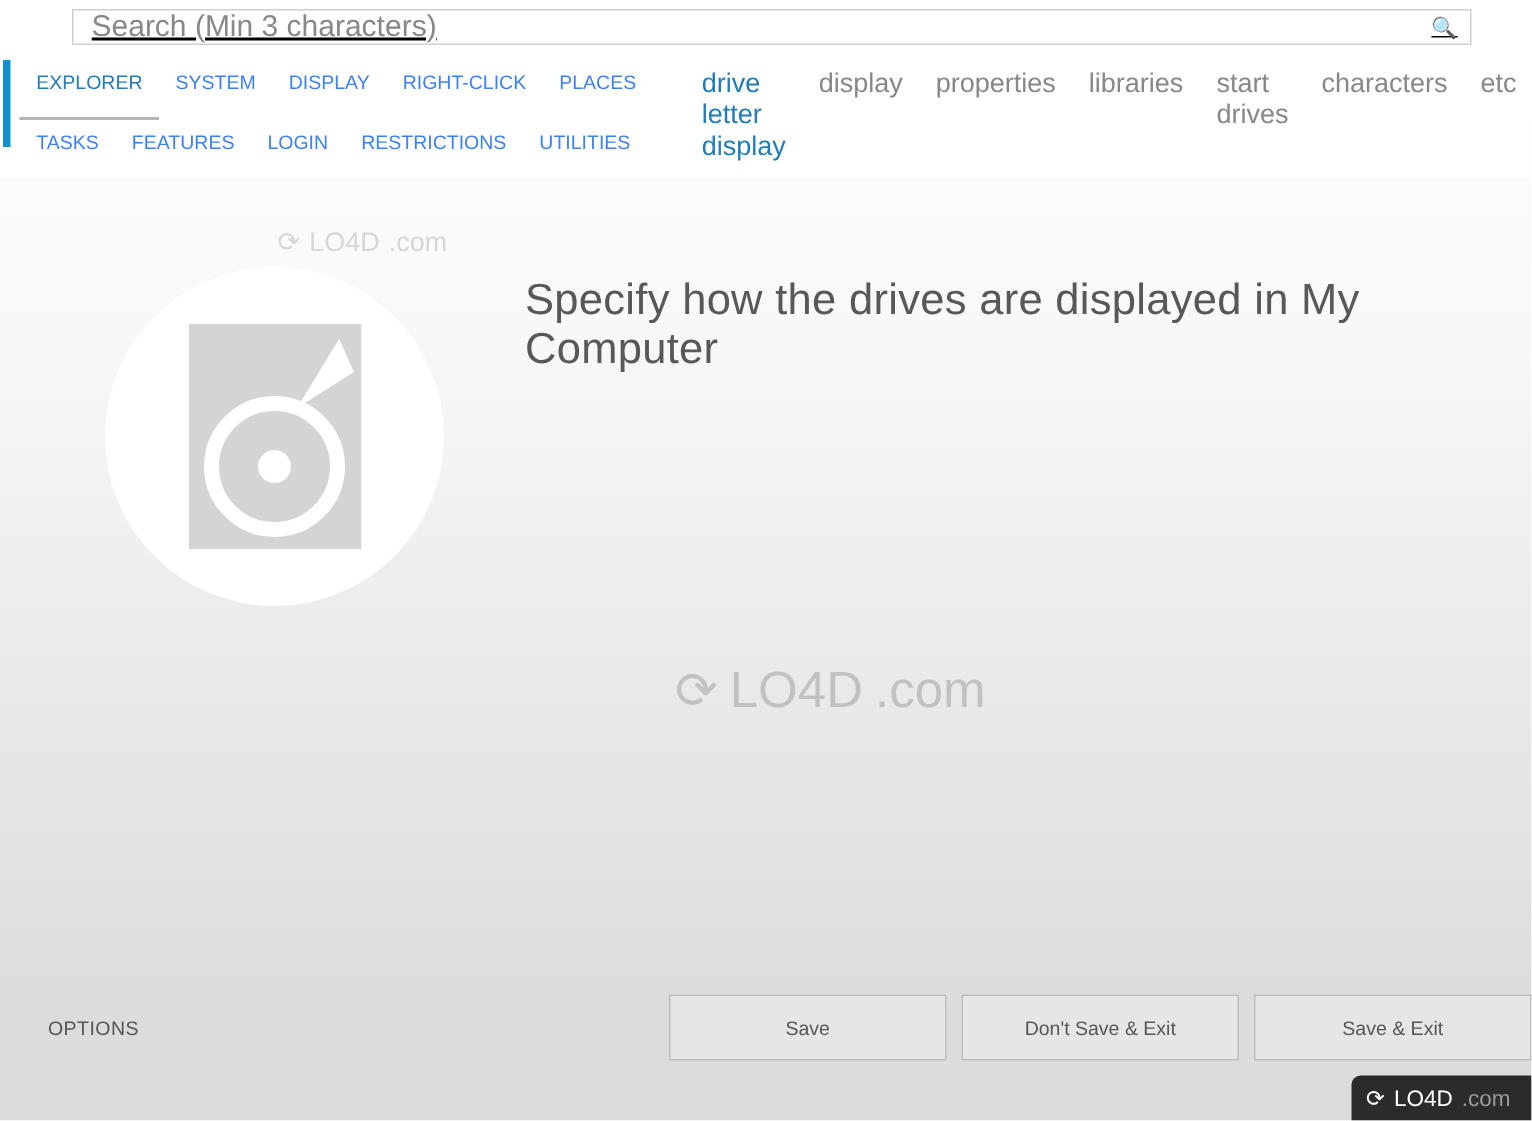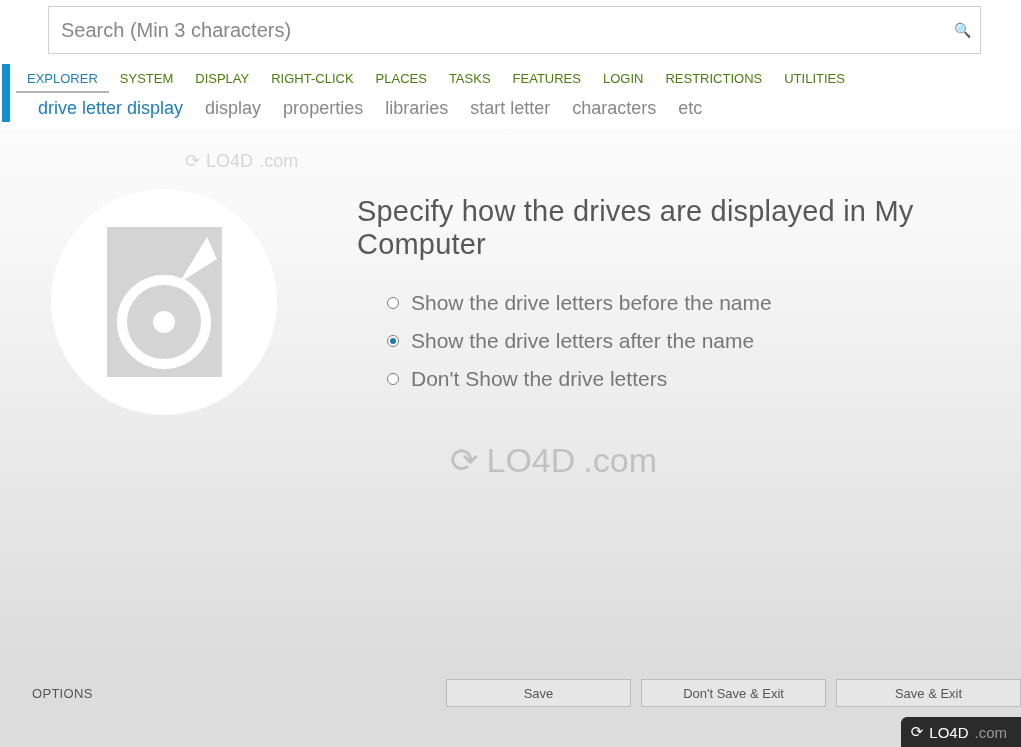--- a/index.html
+++ b/index.html
@@ -6,54 +6,54 @@
 html, body { width: 1021px; height: 747px; font-family: "Segoe UI", Arial, sans-serif; background: #fff; overflow: hidden; }
 
 .window { width: 100%; height: 100%; display: flex; flex-direction: column; background: linear-gradient(to bottom, #ffffff 0%, #f8f8f8 30%, #dcdcdc 90%); position: relative; }
 
 .titlebar { display: flex; align-items: center; padding: 8px 10px 8px 20px; background: #fff; }
 .titlebar .title { font-size: 19px; font-weight: 300; color: #444; flex: 1; }
 .win-controls { display: flex; gap: 14px; align-items: center; }
 .win-controls span { cursor: pointer; color: #333; font-size: 15px; line-height: 1; }
 
 .search-wrap { padding: 6px 40px 10px 48px; background: #fff; }
-.search { display: flex; align-items: center; border: 1px solid #d0d0d0; height: 48px; background: #fff; }
+.search { display: flex; align-items: center; border: 1px solid #d0d0d0; height: 24px; background: #fff; text-decoration: underline; }
 .search input { flex: 1; border: none; outline: none; font-size: 20px; font-weight: 300; padding: 4px 12px; color: #777; background: transparent; }
 .search input::placeholder { color: #888; font-weight: 300; }
 .search .icon { width: 34px; text-align: center; color: #0b6fc7; font-size: 14px; }
 
 .tabs-row { display: flex; align-items: center; padding-left: 2px; background: #fff; border-bottom: 0; }
 .accent-strip { width: 8px; align-self: stretch; background: #1190cf; margin-right: 6px; height: 58px; }
 .main-tabs { display: flex; flex-wrap: wrap; gap: 0; }
-.main-tabs .tab { font-size: 13px; padding: 7px 11px 5px 11px; color: #4d7c0f; cursor: pointer; font-weight: 400; }
+.main-tabs .tab { font-size: 13px; padding: 7px 11px 5px 11px; color: #3b82f6; cursor: pointer; font-weight: 400; }
 .main-tabs .tab.active { color: #1f7db9; border-bottom: 2px solid #b5b5b5; }
 
 .subtabs { display: flex; gap: 22px; padding: 5px 10px 10px 22px; }
 .subtabs .sub { font-size: 18px; font-weight: 300; color: #888; cursor: pointer; }
 .subtabs .sub.active { color: #1f7db9; }
 
-.tab-column { display: flex; flex-direction: column; }
+.tab-column { display: flex; flex-direction: row; }
 
-.content { flex: 1; display: flex; padding: 60px 50px 20px 51px; gap: 80px; }
+.content { flex: 1; display: flex; padding: 60px 50px 20px 70px; gap: 54px; }
 .content-icon-wrap { width: 226px; display:flex; justify-content:center; align-items:flex-start; }
 .content-icon { width: 226px; height: 226px; border-radius: 50%; background: #fff; display: flex; align-items: center; justify-content: center; }
 .content-icon svg { width: 115px; height: 150px; }
 
 .content-main { flex: 1; padding-top: 6px; }
 .content-main h2 { font-size: 29px; font-weight: 300; color: #585858; margin-bottom: 30px; letter-spacing: 0.2px; }
 
 .radio-group { display: flex; flex-direction: column; gap: 14px; padding-left: 30px; }
 .radio-item { display: flex; align-items: center; gap: 12px; cursor: pointer; }
 .radio-dot { width: 12px; height: 12px; border: 1px solid #7c7c7c; border-radius: 50%; background: #fff; display: inline-flex; align-items:center; justify-content:center; flex: 0 0 auto; }
 .radio-dot.sel::after { content: ""; width: 6px; height: 6px; border-radius: 50%; background: #1c78b5; display: block; }
 .radio-label { font-size: 21px; font-weight: 300; color: #777; }
 
 .footer { display: flex; align-items: center; padding: 0 0 40px 32px; gap: 10px; }
 .footer .options { font-size: 13px; color: #555; margin-right: auto; letter-spacing: 0.3px; }
-.footer button { width: 185px; height: 28px; font-size: 13px; color: #555; background: #e6e6e6; border: 1px solid #bdbdbd; cursor: pointer; font-family: inherit; }
+.footer button { width: 185px; height: 44px; font-size: 13px; color: #555; background: #e6e6e6; border: 1px solid #bdbdbd; cursor: pointer; font-family: inherit; }
 
 .lo4d-badge { position: absolute; right: 0; bottom: 0; background: #2b2b2b; color: #fff; font-size: 15px; font-weight: 500; padding: 6px 14px 6px 10px; border-top-left-radius: 6px; display: flex; align-items: center; gap: 6px; }
 .lo4d-badge .g { color: #9a9a9a; }
 
 .watermark { position: absolute; left: 450px; top: 440px; color: rgba(160,160,160,0.55); font-size: 34px; font-weight: 400; display:flex; align-items:center; gap:8px; pointer-events:none; }
 .watermark2 { position: absolute; left: 185px; top: 150px; color: rgba(170,170,170,0.45); font-size: 18px; font-weight: 400; display:flex; align-items:center; gap:6px; pointer-events:none; }
 </style>
 </head>
 <body>
 
@@ -79,55 +79,41 @@
         <div class="tab">FEATURES</div>
         <div class="tab">LOGIN</div>
         <div class="tab">RESTRICTIONS</div>
         <div class="tab">UTILITIES</div>
       </div>
       <div class="subtabs">
         <div class="sub active">drive letter display</div>
         <div class="sub">display</div>
         <div class="sub">properties</div>
         <div class="sub">libraries</div>
-        <div class="sub">start letter</div>
+        <div class="sub">start drives</div>
         <div class="sub">characters</div>
         <div class="sub">etc</div>
       </div>
     </div>
   </div>
 
   <div class="content">
     <div class="content-icon-wrap">
       <div class="content-icon">
         <svg viewBox="0 0 115 150">
           <rect x="0" y="0" width="115" height="150" fill="#d4d4d4"></rect>
           <circle cx="57" cy="95" r="42" fill="none" stroke="#fff" stroke-width="10"></circle>
           <circle cx="57" cy="95" r="11" fill="#fff"></circle>
           <polygon points="72,56 100,10 110,32" fill="#fff"></polygon>
         </svg>
       </div>
     </div>
 
     <div class="content-main">
       <h2>Specify how the drives are displayed in My Computer</h2>
-      <div class="radio-group">
-        <div class="radio-item">
-          <span class="radio-dot"></span>
-          <span class="radio-label">Show the drive letters before the name</span>
-        </div>
-        <div class="radio-item">
-          <span class="radio-dot sel"></span>
-          <span class="radio-label">Show the drive letters after the name</span>
-        </div>
-        <div class="radio-item">
-          <span class="radio-dot"></span>
-          <span class="radio-label">Don't Show the drive letters</span>
-        </div>
-      </div>
     </div>
   </div>
 
   <div class="footer">
     <div class="options">OPTIONS</div>
     <button>Save</button>
     <button>Don't Save &amp; Exit</button>
     <button>Save &amp; Exit</button>
   </div>
 

